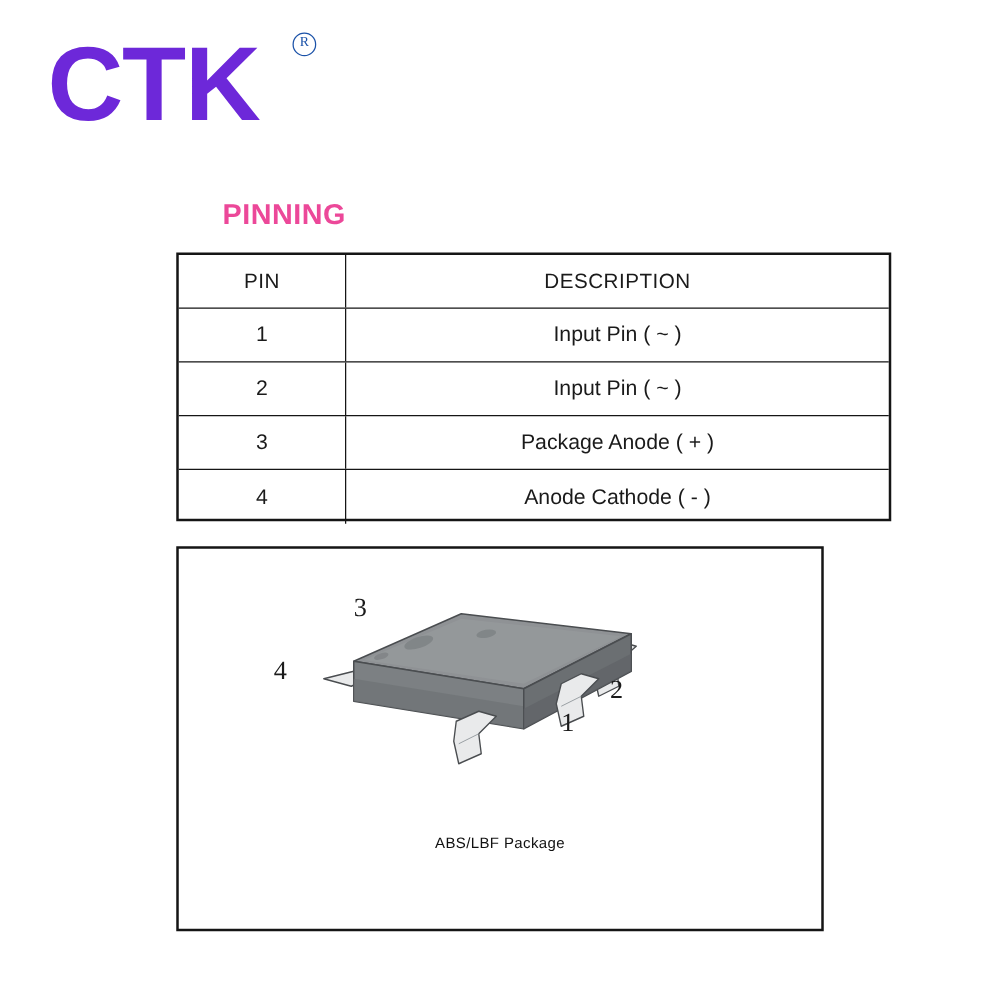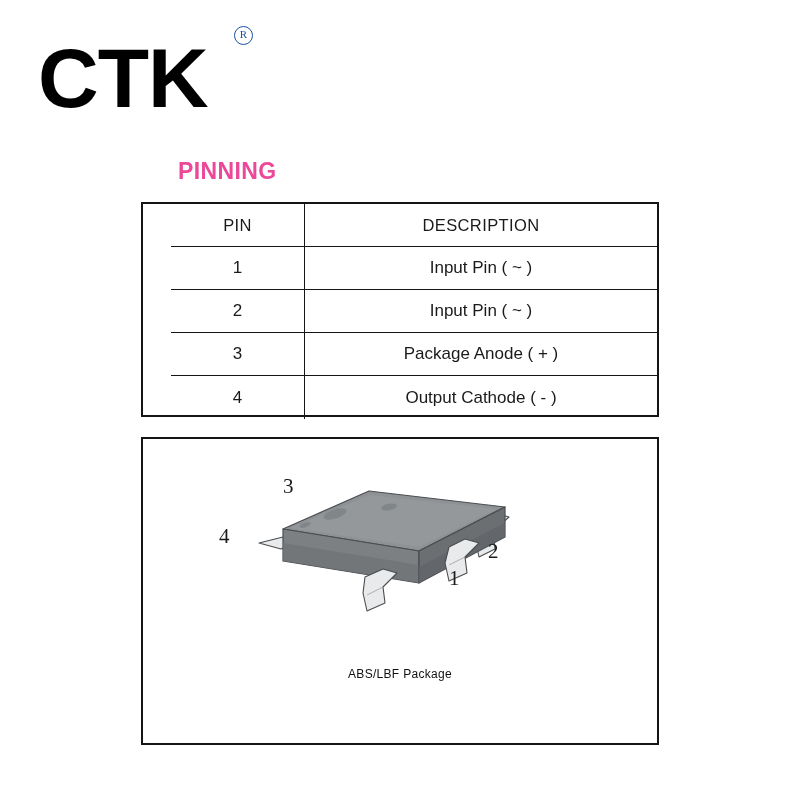--- a/index.html
+++ b/index.html
@@ -20,27 +20,27 @@
   #logo {
     position: absolute;
     left: 38px;
     top: 22px;
     width: 260px;
     height: 90px;
   }
   #logo-text {
     position: absolute;
     left: 0;
-    top: 11px;
+    top: 0;
     font-family: "Liberation Sans", sans-serif;
     font-weight: bold;
     font-size: 84px;
     line-height: 90px;
     letter-spacing: -1px;
-    color: #000000;
+    color: #6d28d9;
     white-space: nowrap;
   }
   #logo-reg {
     position: absolute;
     left: 196px;
     top: 4px;
     width: 17px;
     height: 17px;
     border: 1.6px solid #1b52a8;
     border-radius: 50%;
@@ -60,26 +60,25 @@
     font-weight: bold;
     letter-spacing: 0.4px;
     color: #ec4899;
   }
 
   
   #pin-table {
     position: absolute;
     left: 141px;
     top: 202px;
-    width: 518px;
+    width: 572px;
     height: 215px;
     border: 2.5px solid #151515;
     box-sizing: border-box;
     background: #fff;
-    padding-left: 28px;
   }
   .pin-row {
     display: flex;
     height: 43px;
     box-sizing: border-box;
     border-bottom: 1.8px solid #151515;
   }
   .pin-row.last { border-bottom: none; }
   .cell-pin {
     width: 134px;
@@ -165,21 +164,21 @@
     <div class="cell-desc">Input Pin ( ~ )</div>
   </div>
 
   <div class="pin-row">
     <div class="cell-pin num">3</div>
     <div class="cell-desc">Package Anode ( + )</div>
   </div>
 
   <div class="pin-row last">
     <div class="cell-pin num">4</div>
-    <div class="cell-desc">Output Cathode ( - )</div>
+    <div class="cell-desc">Anode Cathode ( - )</div>
   </div>
 
 </div>
 
 <div id="package-box">
 
   <div id="package-art">
     <svg width="320" height="180" viewBox="0 0 320 180">
 
       <g>

